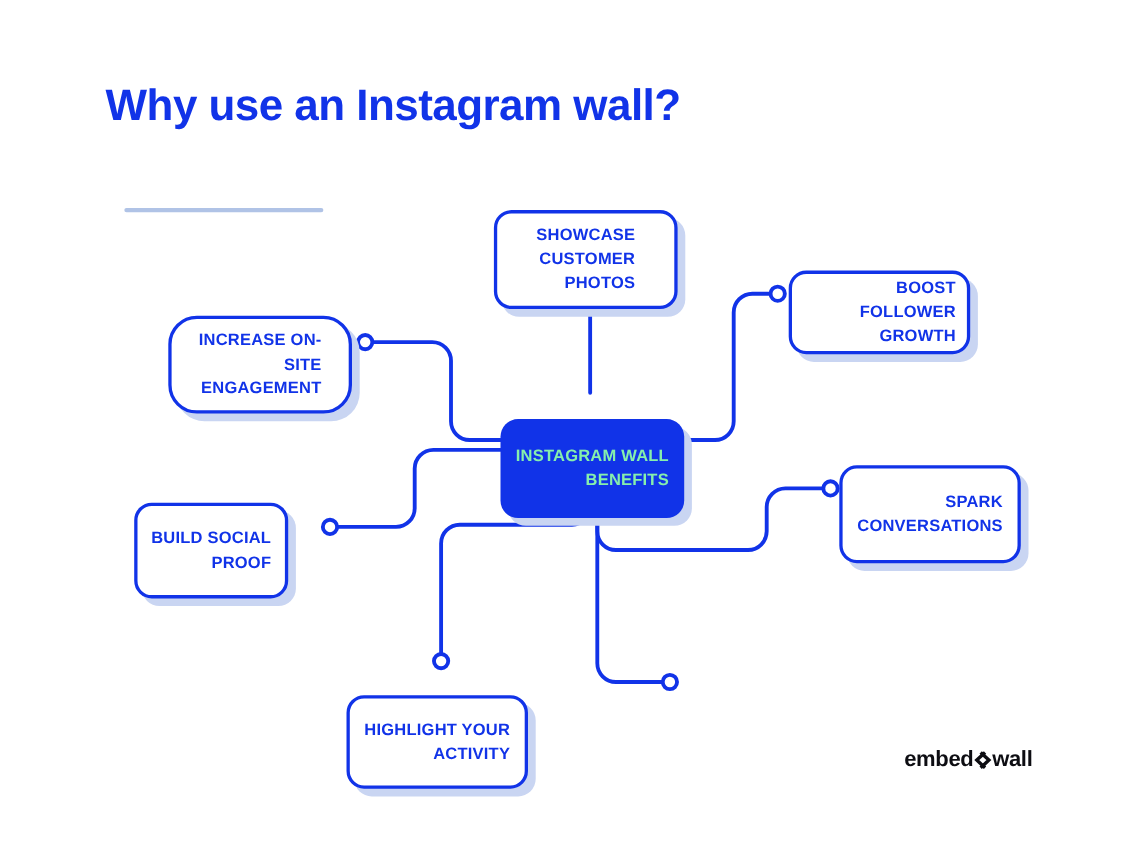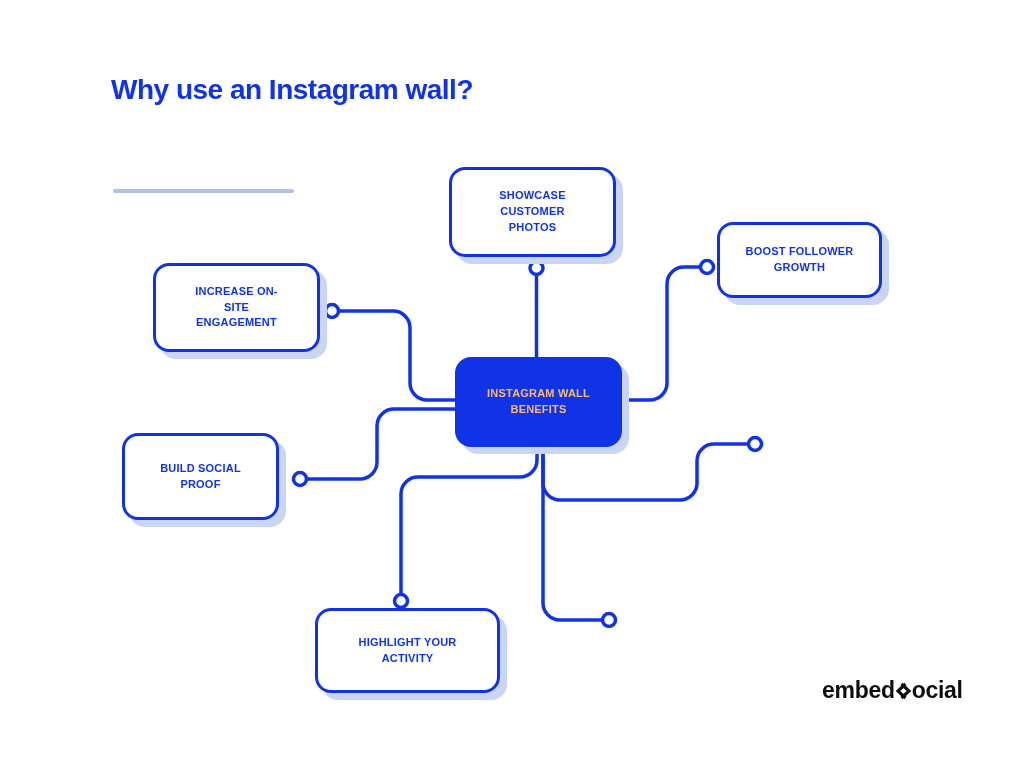--- a/index.html
+++ b/index.html
@@ -7,65 +7,66 @@
     --shadow:#C9D5F2;
     --divider:#B0C3E6;
     --ink:#0D0D12;
   }
   *{margin:0;padding:0;box-sizing:border-box;}
   html,body{width:1024px;height:768px;background:#ffffff;overflow:hidden;}
   body{font-family:"Liberation Sans",sans-serif;position:relative;}
   .canvas{position:absolute;inset:0;width:1024px;height:768px;background:#fff;}
 
   .page-title{
-    position:absolute;left:111px;top:74px;
-    font-size:28px;font-weight:bold;letter-spacing:-0.5px;
+    position:absolute;left:96px;top:74px;
+    font-size:40px;font-weight:bold;letter-spacing:-0.5px;
     color:var(--blue);
   }
   .divider{
     position:absolute;left:113px;top:189px;width:181px;height:4px;
     background:var(--divider);border-radius:2px;
   }
 
   svg.wires{position:absolute;left:0;top:0;width:1024px;height:768px;}
   .wire{fill:none;stroke:var(--blue);stroke-width:3.5;stroke-linecap:round;}
   .dot{fill:#ffffff;stroke:var(--blue);stroke-width:3.5;}
 
   .node{
     position:absolute;
     background:#ffffff;
     border:3px solid var(--blue);
     border-radius:16px;
     box-shadow:7px 7px 0 0 var(--shadow);
     display:flex;align-items:center;justify-content:center;
-    text-align:center;
+    text-align:right;
     color:var(--blue);
-    font-size:11px;font-weight:bold;line-height:1.45;letter-spacing:.2px;
+    font-size:15px;font-weight:bold;line-height:1.45;letter-spacing:.2px;
     white-space:pre-line;
     padding:6px 10px;
+    margin-top:24px;
   }
   .node.center{
     background:var(--blue);
     border:none;
-    color:#fdba74;
+    color:#86efac;
   }
   .n-showcase {left:449px;top:167px;width:167px;height:90px;}
   .n-boost    {left:717px;top:222px;width:165px;height:76px;}
-  .n-increase {left:153px;top:263px;width:167px;height:89px;}
-  .n-build    {left:122px;top:433px;width:157px;height:87px;}
+  .n-increase {left:153px;top:263px;width:167px;height:89px;border-radius:26px;}
+  .n-build    {left:122px;top:433px;width:140px;height:87px;}
   .n-spark    {left:763px;top:399px;width:165px;height:89px;}
   .n-grow     {left:617px;top:575px;width:163px;height:88px;}
-  .n-highlight{left:315px;top:608px;width:185px;height:85px;}
+  .n-highlight{left:315px;top:608px;width:165px;height:85px;}
   .n-center   {left:455px;top:357px;width:167px;height:90px;}
 
   .logo{
     position:absolute;left:822px;top:677px;height:26px;
     display:flex;align-items:center;
     color:var(--ink);
-    font-size:23px;font-weight:bold;letter-spacing:-0.3px;
+    font-size:20px;font-weight:bold;letter-spacing:-0.3px;
   }
   .logo .glyph{display:inline-block;margin:1px -1px 0 -1px;}
 </style>
 </head>
 <body>
 
 <div class="canvas">
 
   <h1 class="page-title">Why use an Instagram wall?</h1>
   <div class="divider"></div>
@@ -98,28 +99,30 @@
   <div class="node n-showcase">SHOWCASE
 CUSTOMER
 PHOTOS</div>
   <div class="node n-boost">BOOST FOLLOWER
 GROWTH</div>
   <div class="node n-increase">INCREASE ON-
 SITE
 ENGAGEMENT</div>
   <div class="node n-build">BUILD SOCIAL
 PROOF</div>
+  <div class="node n-spark">SPARK
+CONVERSATIONS</div>
   <div class="node n-highlight">HIGHLIGHT YOUR
 ACTIVITY</div>
 
   <div class="node center n-center">INSTAGRAM WALL
 BENEFITS</div>
 
   <div class="logo">
     <span>embed</span>
     <svg class="glyph" width="19" height="18" viewBox="0 0 19 18">
       <polyline points="11.5,2 4,9 11.5,16" fill="none" stroke="#0D0D12" stroke-width="3.1"></polyline>
       <polyline points="7.5,2 15,9 7.5,16" fill="none" stroke="#0D0D12" stroke-width="3.1"></polyline>
     </svg>
-    <span>ocial</span>
+    <span>wall</span>
   </div>
 
 </div>
 
 </body></html>

